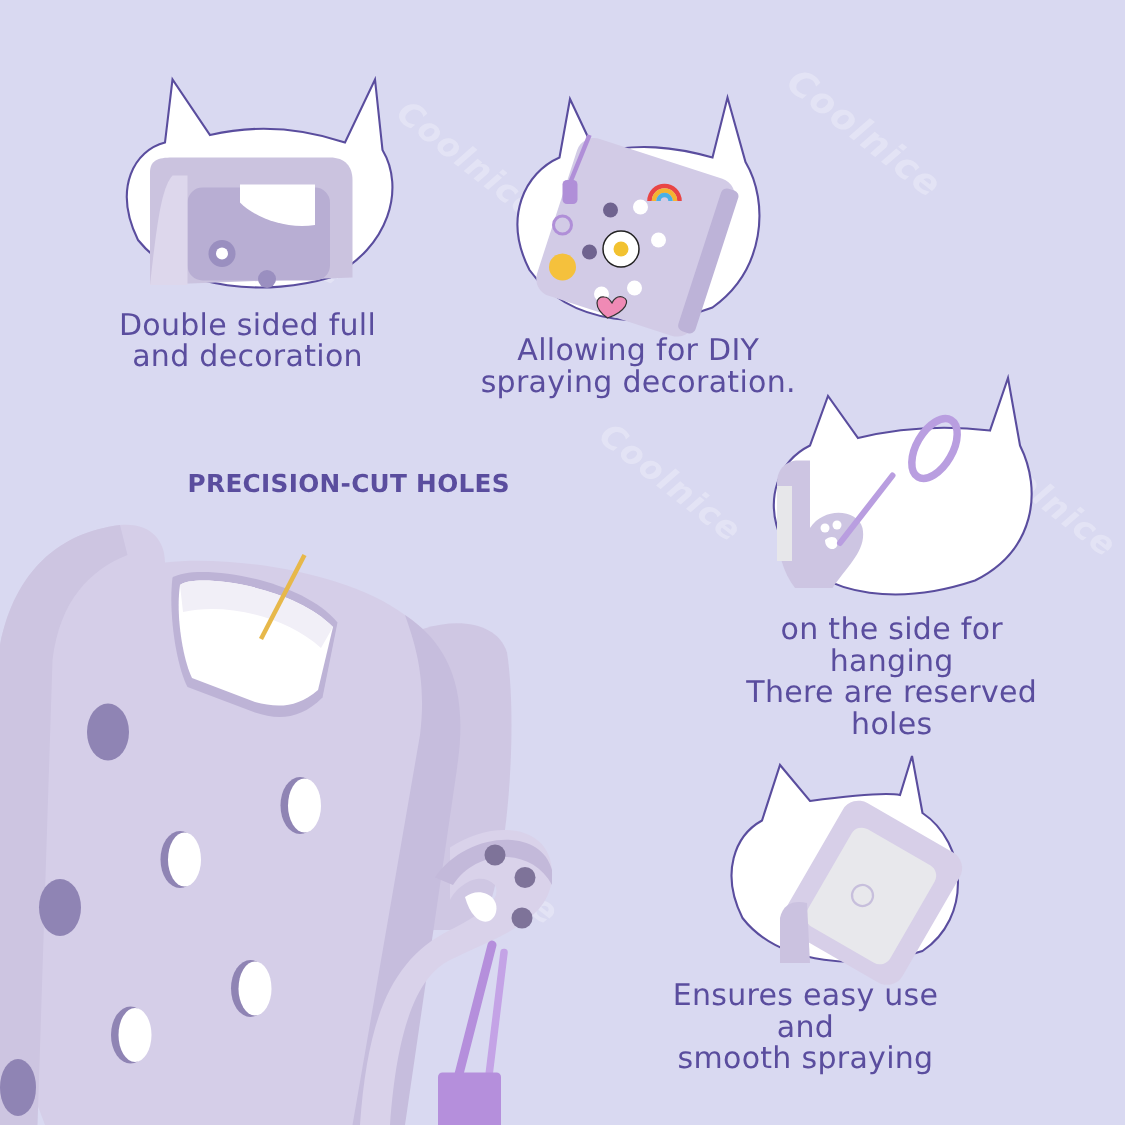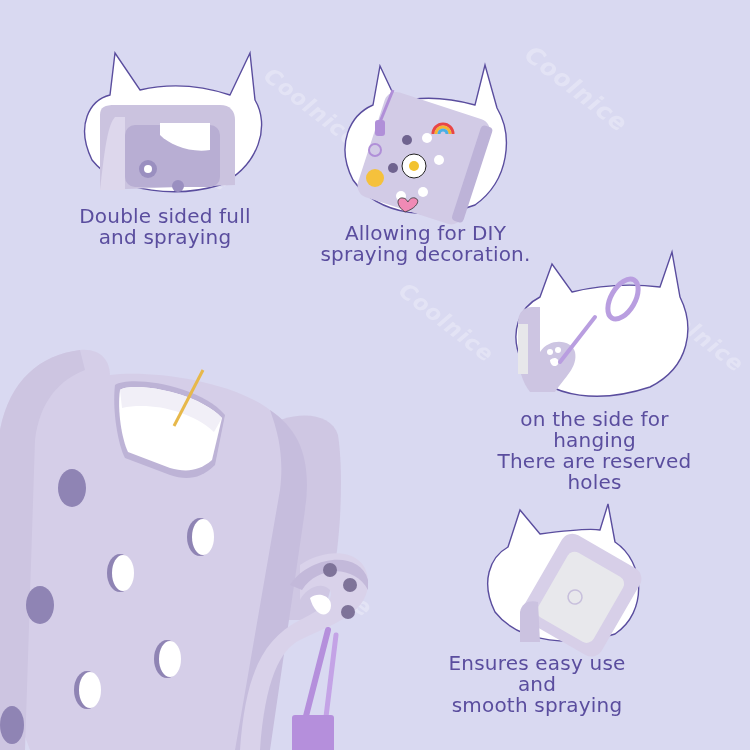--- a/index.html
+++ b/index.html
@@ -31,21 +31,21 @@
       <rect x="55" y="80" width="95" height="62" rx="10" fill="#b8aed3"></rect>
       <path d="M90,78 L140,78 L140,105 C120,108 100,100 90,90 Z" fill="#ffffff"></path>
       <circle cx="78" cy="124" r="9" fill="#9a8fc0"></circle>
       <circle cx="78" cy="124" r="4" fill="#ffffff"></circle>
       <circle cx="108" cy="141" r="6" fill="#9a8fc0"></circle>
       <path d="M30,145 C35,100 38,80 45,72 L55,72 L55,145 Z" fill="#ddd7ec"></path>
     </svg>
   </div>
   <div class="caption" style="left:55px;top:206px;width:220px;">
     <div>Double sided full</div>
-    <div>and spraying</div>
+    <div>and decoration</div>
   </div>
 
   <div class="badge" style="left:335px;top:60px;">
     <svg width="180" height="160" viewBox="0 0 180 160">
       <path d="M18,120 C0,85 15,55 38,45 L45,6 L62,42 C90,35 115,38 140,45 L150,5 L162,48 C178,75 175,120 140,145 C100,160 45,158 18,120 Z" fill="#ffffff" stroke="#5a4d9e" stroke-width="1.4"></path>
       <g transform="rotate(18 95 95)">
         <rect x="35" y="45" width="110" height="110" rx="12" fill="#d2cbe6"></rect>
         <rect x="135" y="50" width="12" height="100" rx="4" fill="#bdb3d8"></rect>
       </g>
       <circle cx="72" cy="80" r="5" fill="#6f638f"></circle>
@@ -74,20 +74,21 @@
       <path d="M45,62 L58,30" stroke="#b08fd8" stroke-width="3"></path>
       <circle cx="40" cy="90" r="6" fill="none" stroke="#b08fd8" stroke-width="2"></circle>
     </svg>
   </div>
   <div class="caption" style="left:318px;top:223px;width:215px;text-align:center;">
     <div>Allowing for DIY</div>
     <div>spraying decoration.</div>
   </div>
 
   <div class="caption big" style="left:100px;top:312px;width:265px;">
+    <div>PRECISION-CUT HOLES</div>
   </div>
 
   <div class="badge" style="left:510px;top:252px;">
     <svg width="190" height="150" viewBox="0 0 190 150">
       <path d="M12,110 C-2,80 10,55 30,45 L42,12 L62,40 C95,32 125,32 150,35 L162,0 L170,45 C185,75 180,115 140,135 C95,150 40,150 12,110 Z" fill="#ffffff" stroke="#5a4d9e" stroke-width="1.4"></path>
       <path d="M8,100 L8,70 C8,60 15,55 22,55 L30,55 L30,140 L20,140 C12,130 8,115 8,100 Z" fill="#cdc5e2"></path>
       <rect x="8" y="72" width="10" height="50" fill="#e7e7ea"></rect>
       <path d="M30,100 C40,85 62,88 65,100 C68,115 55,125 45,140 L30,140 Z" fill="#cdc5e2"></path>
       <circle cx="40" cy="100" r="3" fill="#ffffff"></circle>
       <circle cx="48" cy="98" r="3" fill="#ffffff"></circle>

